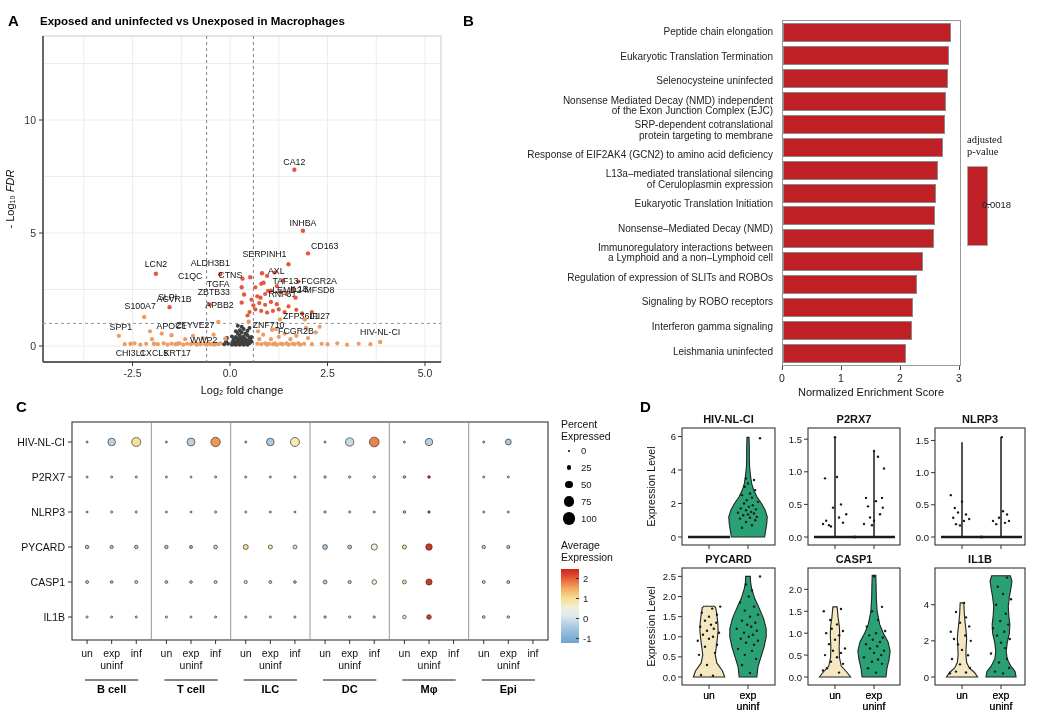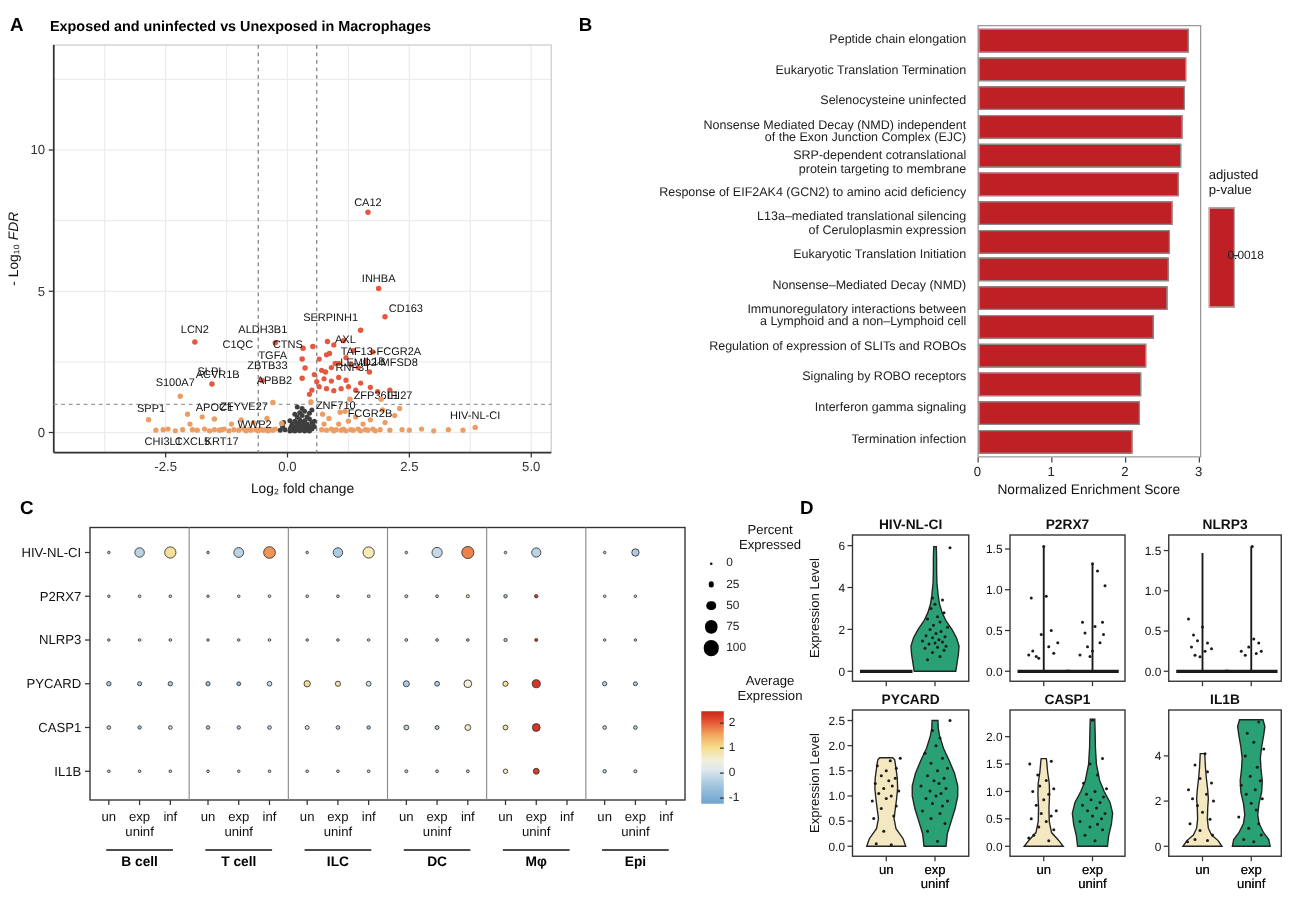--- a/index.html
+++ b/index.html
@@ -15,26 +15,26 @@
         font-size:10px;line-height:10.5px;white-space:pre-line;color:#222;padding-right:5px;}
   #bPlot{position:absolute;left:327px;top:14px;width:177px;height:344px;border:1px solid #999;
         display:flex;flex-direction:column;background:#fff;}
   #bPlot .brow{flex:1;display:flex;align-items:center;}
   #bPlot .bar{height:19px;background:#be2026;border:1px solid #8a8a8a;box-sizing:border-box;}
   #bAxis{position:absolute;left:327px;top:360px;width:179px;height:26px;}
   #bAxis .tick{position:absolute;top:6px;font-size:10.5px;color:#222;transform:translateX(-50%);}
   #bAxis .tmark{position:absolute;top:0;width:1px;height:4px;background:#444;}
   #bXTitle{position:absolute;left:300px;top:380px;width:232px;text-align:center;font-size:11px;color:#111;}
   #bLegend{position:absolute;left:512px;top:128px;width:80px;font-size:10.5px;line-height:12px;}
-  #bLegend .legTitle{white-space:pre-line;color:#111;}
+  #bLegend .legTitle{white-space:pre-line;color:#111;font-family:Liberation Serif, serif;}
   #bLegend .cbar{position:absolute;left:0;top:32px;width:19px;height:78px;background:#be2026;border:1px solid #aaa;}
   #bLegend .ctick{position:absolute;left:20px;top:70px;width:4px;height:1px;background:#333;}
   #bLegend .cbarVal{position:absolute;left:15px;top:65px;font-size:9.5px;color:#222;}
   
-  #cLegend{position:absolute;left:561px;top:418px;width:110px;font-size:10.5px;line-height:12px;color:#111;text-align:center;}
+  #cLegend{position:absolute;left:561px;top:418px;width:110px;font-size:10.5px;line-height:12px;color:#111;}
   .legTitle2{white-space:pre-line;}
   #peRows .prow{display:flex;align-items:center;height:17px;}
   #peRows .pcirc{width:16px;display:flex;justify-content:center;align-items:center;}
   #peRows .dot{background:#000;border-radius:50%;}
   #peRows .plab{font-size:9.5px;color:#222;margin-left:4px;}
   #aeWrap{position:relative;margin-top:12px;}
   #aeBar{position:absolute;left:0;top:30px;width:18px;height:74px;
      background:linear-gradient(180deg,#c9271d 0%,#e2472e 9%,#f2a95f 26%,#f6dc8c 39%,#f2efd8 52%,#dfe9ee 63%,#9fc4de 81%,#6fa3d0 100%);}
   .aeTick{position:absolute;left:19px;font-size:9.5px;color:#222;}
   .aeTick:before{content:"";position:absolute;left:-4px;top:5px;width:3px;height:1px;background:#333;}
@@ -326,21 +326,21 @@
         <div class="cell">Response of EIF2AK4 (GCN2) to amino acid deficiency</div>
         <div class="cell">L13a–mediated translational silencing
 of Ceruloplasmin expression</div>
         <div class="cell">Eukaryotic Translation Initiation</div>
         <div class="cell">Nonsense–Mediated Decay (NMD)</div>
         <div class="cell">Immunoregulatory interactions between
 a Lymphoid and a non–Lymphoid cell</div>
         <div class="cell">Regulation of expression of SLITs and ROBOs</div>
         <div class="cell">Signaling by ROBO receptors</div>
         <div class="cell">Interferon gamma signaling</div>
-        <div class="cell">Termination infection</div>
+        <div class="cell">Leishmania uninfected</div>
       </div>
     <div id="bPlot">
         <div class="brow">
           <div class="bar" style="width: 95%; background: rgb(190, 32, 38);"></div>
         </div>
         <div class="brow">
           <div class="bar" style="width: 93.6667%; background: rgb(190, 32, 38);"></div>
         </div>
         <div class="brow">
           <div class="bar" style="width: 93.3333%; background: rgb(190, 32, 38);"></div>

